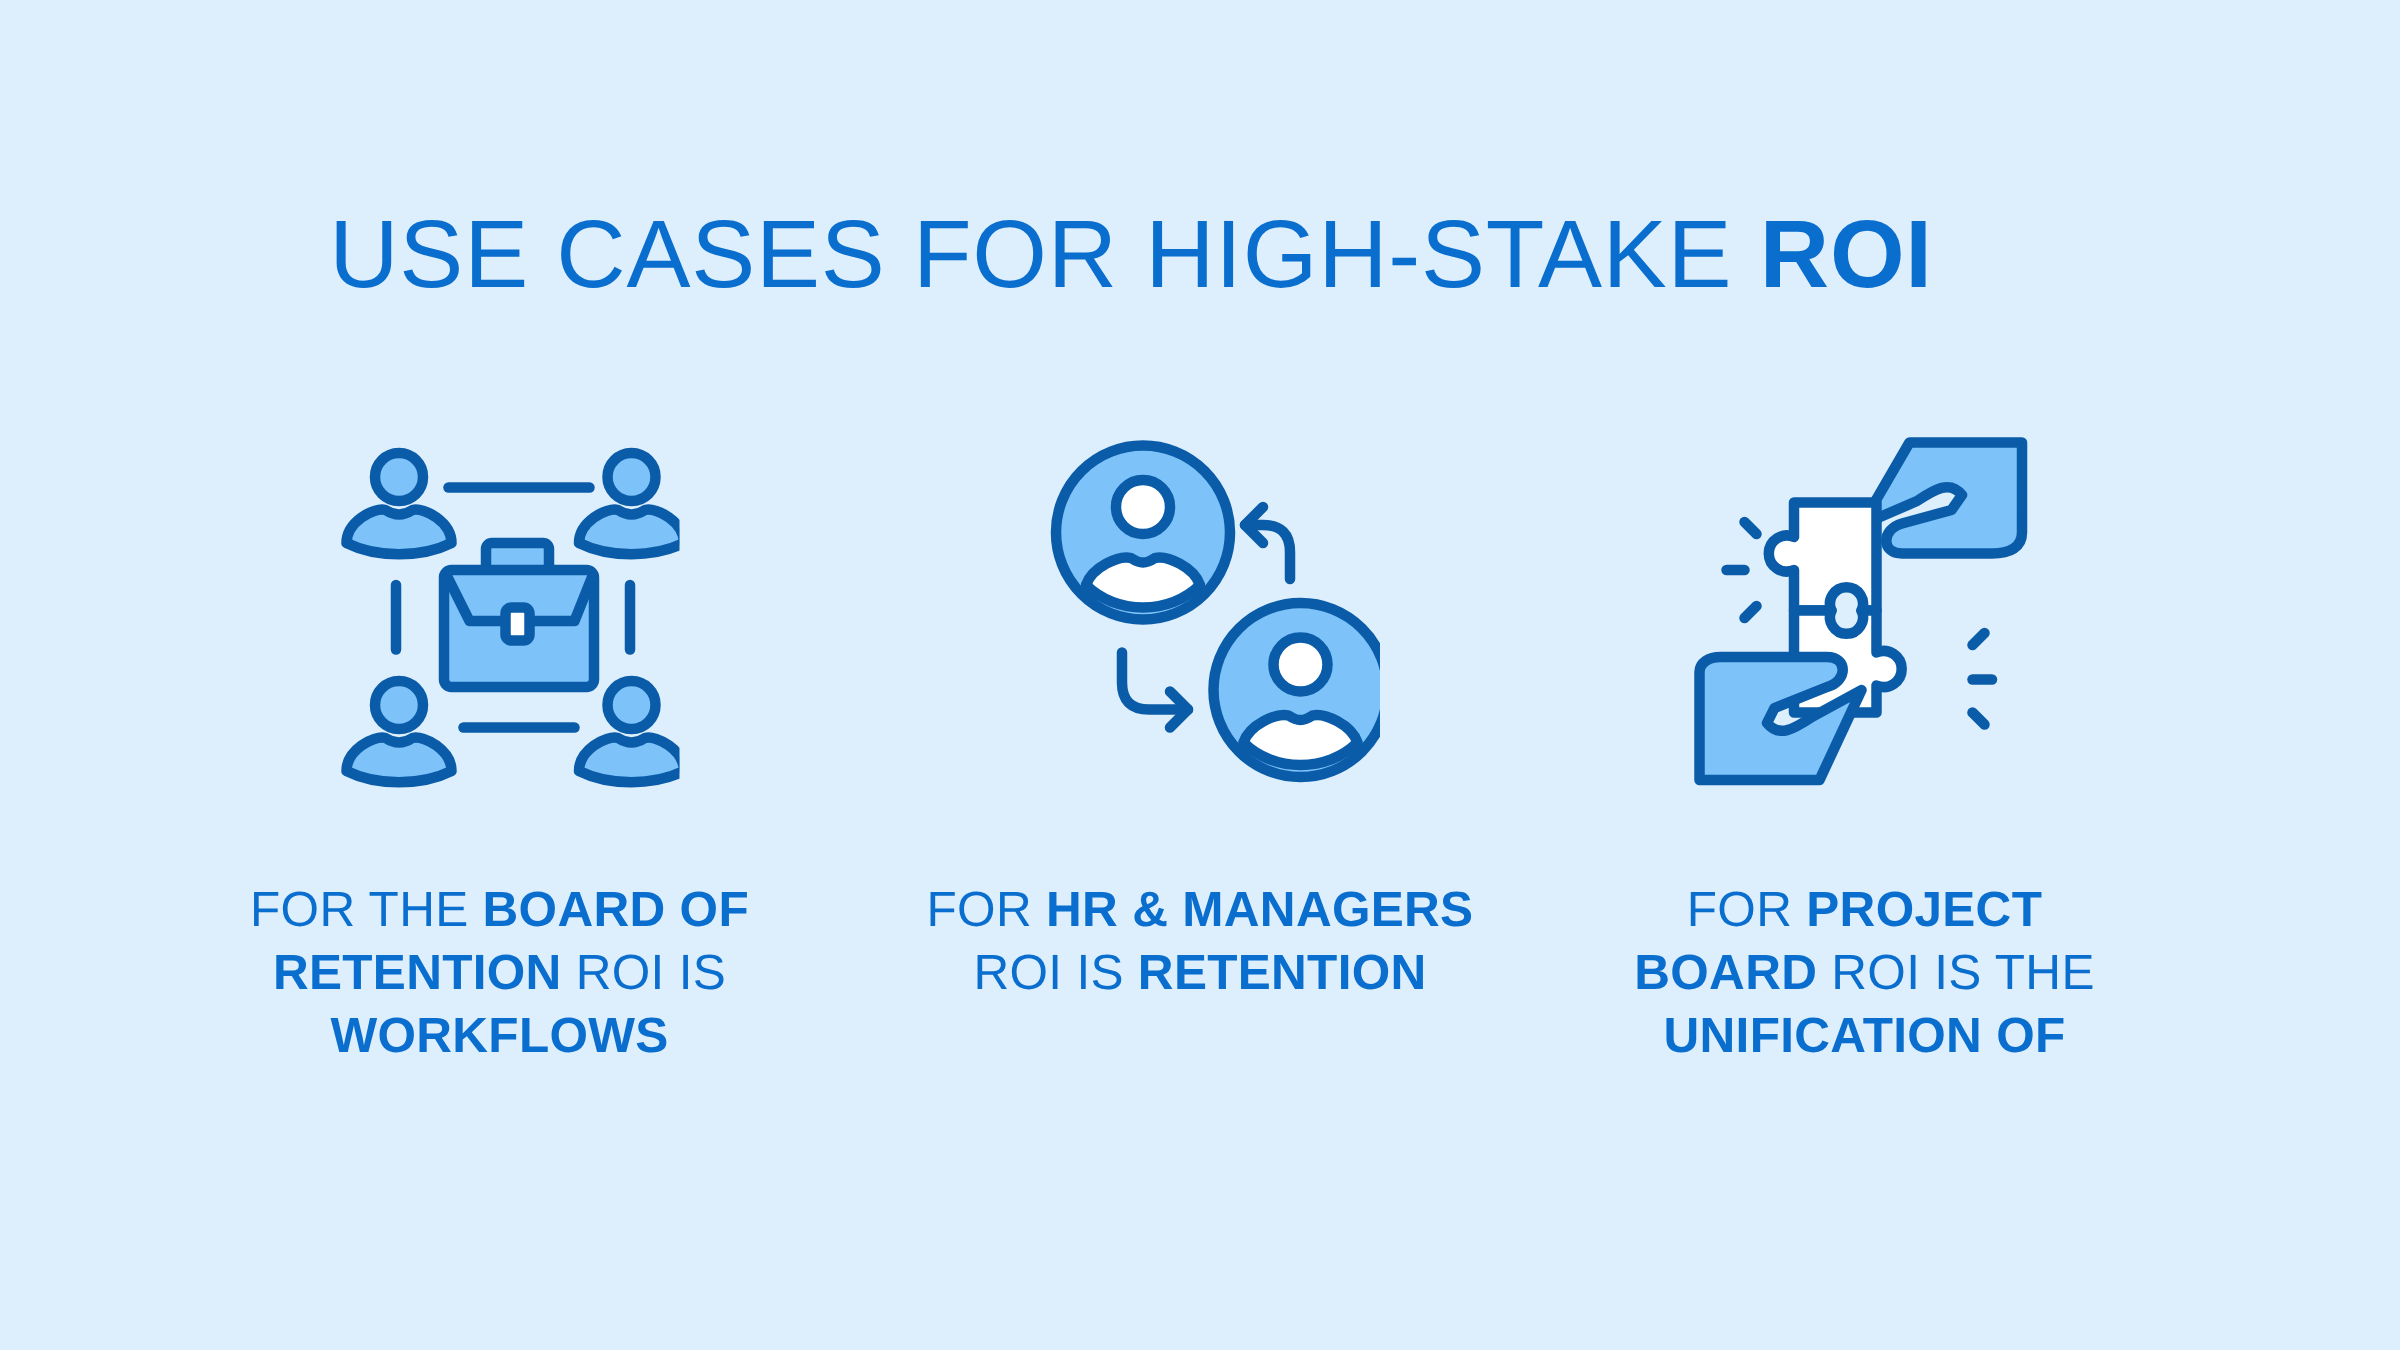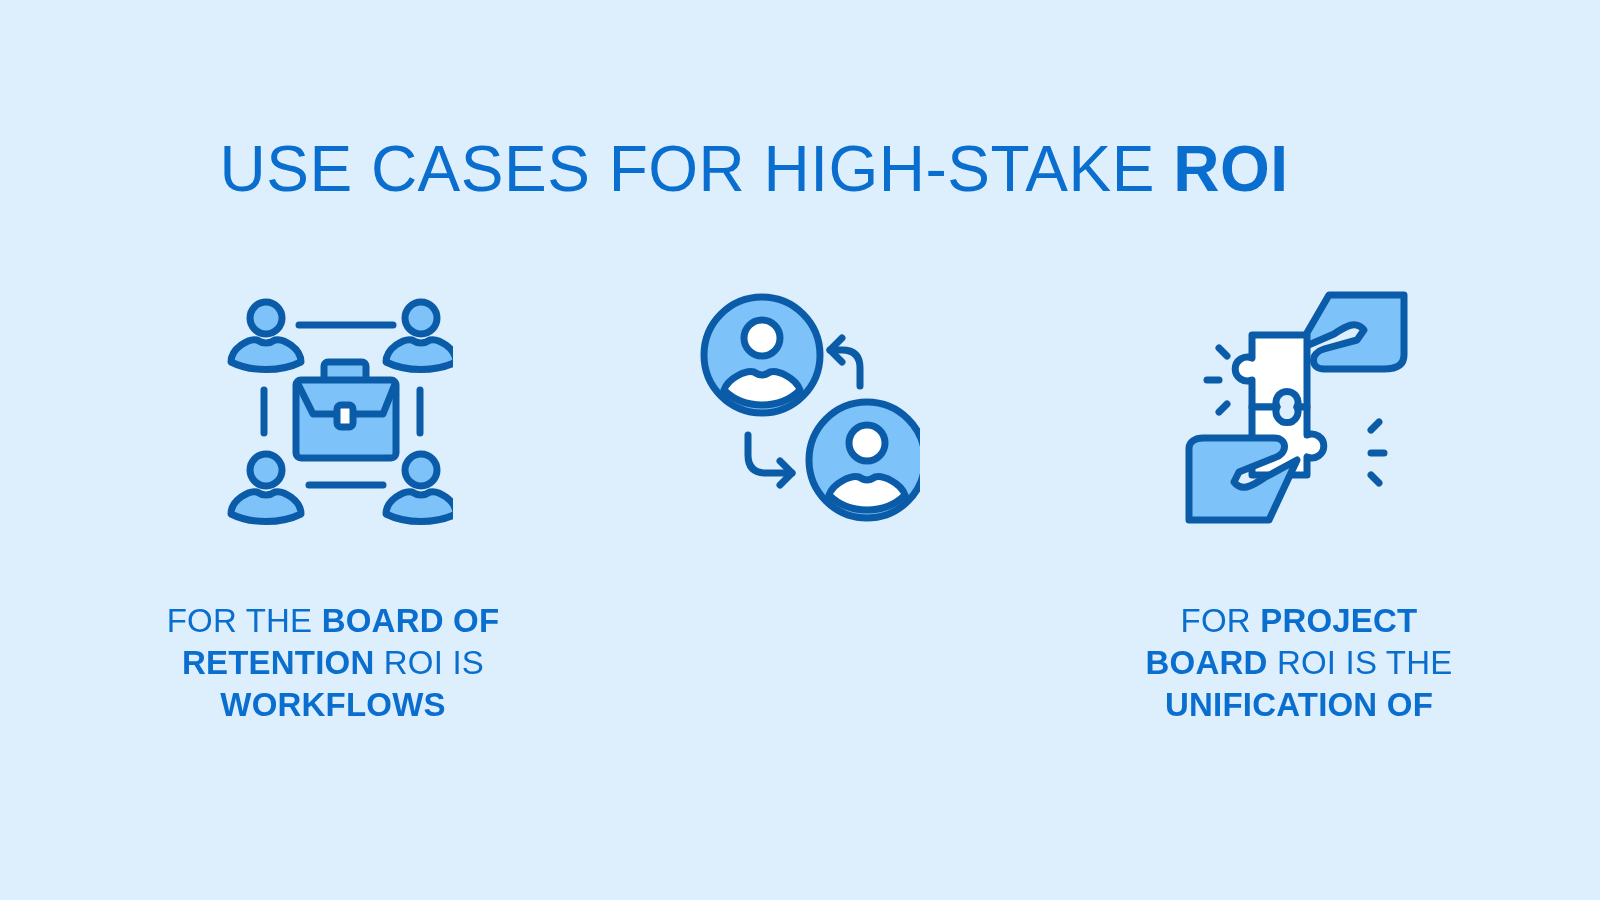--- a/index.html
+++ b/index.html
@@ -15,21 +15,21 @@
     text-align:center; font-size:64px; font-weight:400;
     letter-spacing:0.5px; line-height:76px;
   }
   .title b { font-weight:700; }
   .col {
     position:absolute; top:290px; width:420px;
     text-align:center;
   }
   .icon { width:240px; height:240px; margin:0 auto; display:block; }
   .caption {
-    margin-top:70px; font-size:33px; line-height:42px;
+    margin-top:55px; font-size:33px; line-height:42px;
     font-weight:400; letter-spacing:0.2px;
   }
   .caption b { font-weight:700; }
 </style>
 </head>
 <body>
 
 <h1 class="title"><span>USE CASES FOR HIGH-STAKE </span><b>ROI</b></h1>
 
 <div class="col" style="left:123px;">
@@ -70,23 +70,27 @@
     <path d="M44 100 c4-12 22-20 30-18 c6 4 10 4 16 0 c8-2 26 6 30 18 c-20 20 -56 20 -76 0z" fill="#FFFFFF"></path>
     <circle cx="187" cy="170" r="58" fill="#7DC2F9"></circle>
     <circle cx="187" cy="153" r="18" fill="#FFFFFF"></circle>
     <path d="M149 205 c4-12 22-20 30-18 c6 4 10 4 16 0 c8-2 26 6 30 18 c-20 20 -56 20 -76 0z" fill="#FFFFFF"></path>
 
     <path d="M180 96 V78 q0-18 -18-18 H150"></path>
     <path d="M162 48 L150 60 L162 72"></path>
     <path d="M68 145 V165 q0 18 18 18 H112"></path>
     <path d="M100 171 L112 183 L100 195"></path>
   </svg>
+  <div class="caption">
+    <span>FOR </span><b>HR &amp; MANAGERS</b><br>
+    <span>ROI IS </span><b>RETENTION</b>
+  </div>
 </div>
 
-<div class="col" style="left:1089px;">
+<div class="col" style="left:1033px;">
   <svg class="icon" viewBox="0 0 240 240" fill="none" stroke="#0B5CA8" stroke-width="7" stroke-linecap="round" stroke-linejoin="round">
 
     <path d="M150 5 H225 V65 c0 10 -8 14 -20 14 H145 c-14 0 -14 -16 0 -20 L178 50 L185 40 c-8 -10 -18 -4 -30 4 L118 60 Z" fill="#7DC2F9"></path>
 
     <path d="M73 45 H128 V117 H118 a11 11 0 1 0 -20 0 H73 V90 a12 12 0 1 1 0 -22 Z" fill="#FFFFFF"></path>
     <path d="M73 117 H98 a11 11 0 1 0 20 0 H128 V145 a12 12 0 1 1 0 22 V185 H73 Z" fill="#FFFFFF"></path>
 
     <path d="M10 158 c0 -6 6 -10 14 -10 H95 c14 0 14 16 0 20 L60 182 L55 192 c8 10 18 4 30 -4 L118 170 L90 230 H10 Z" fill="#7DC2F9"></path>
 
     <line x1="40" y1="58" x2="48" y2="66"></line>

